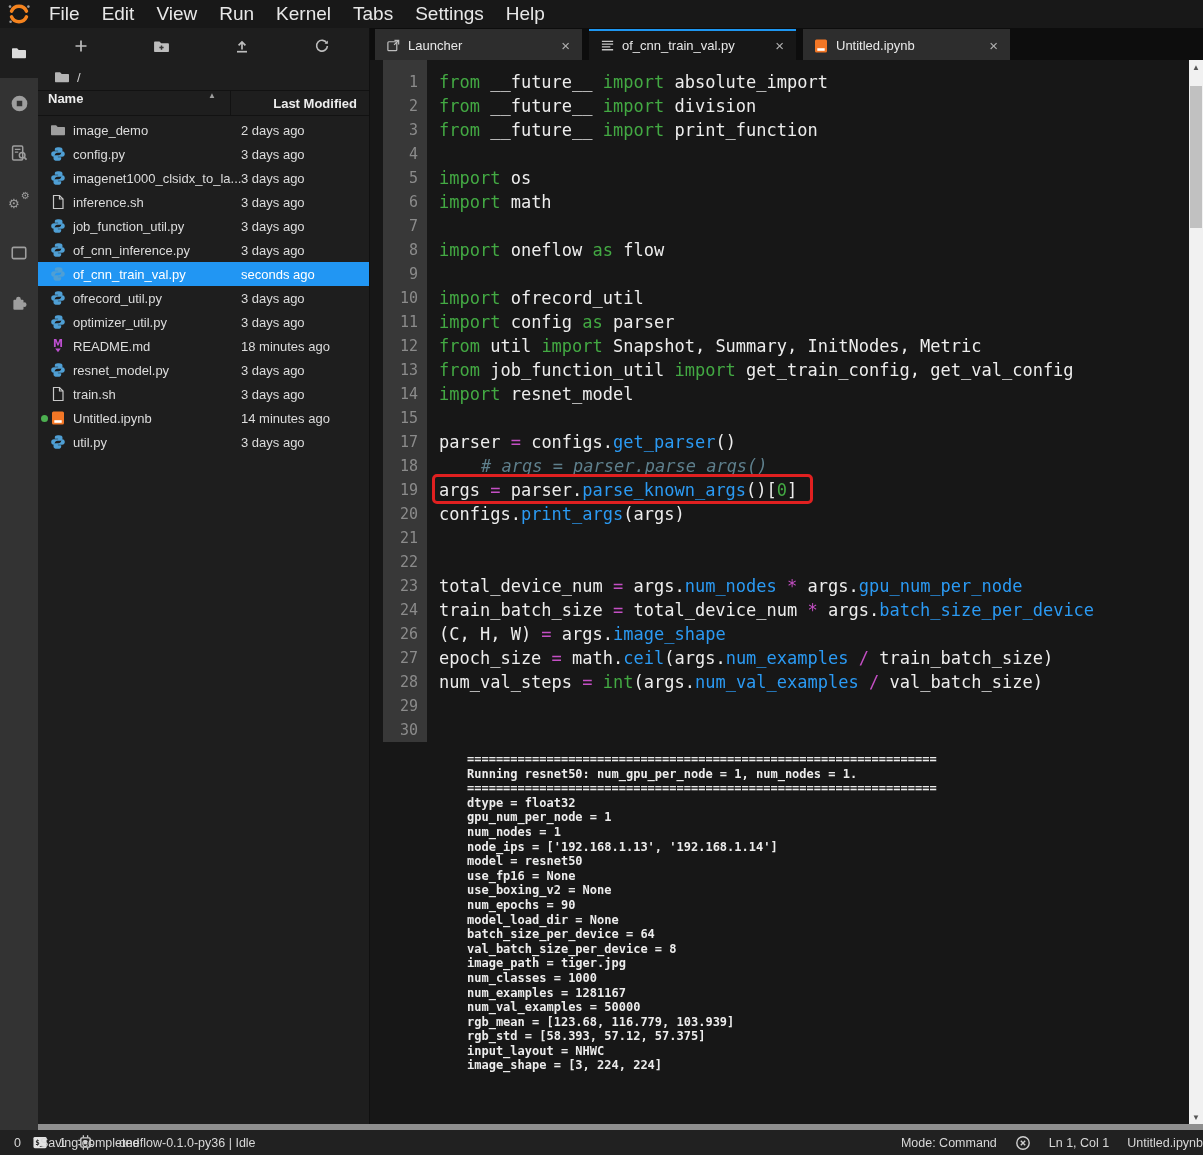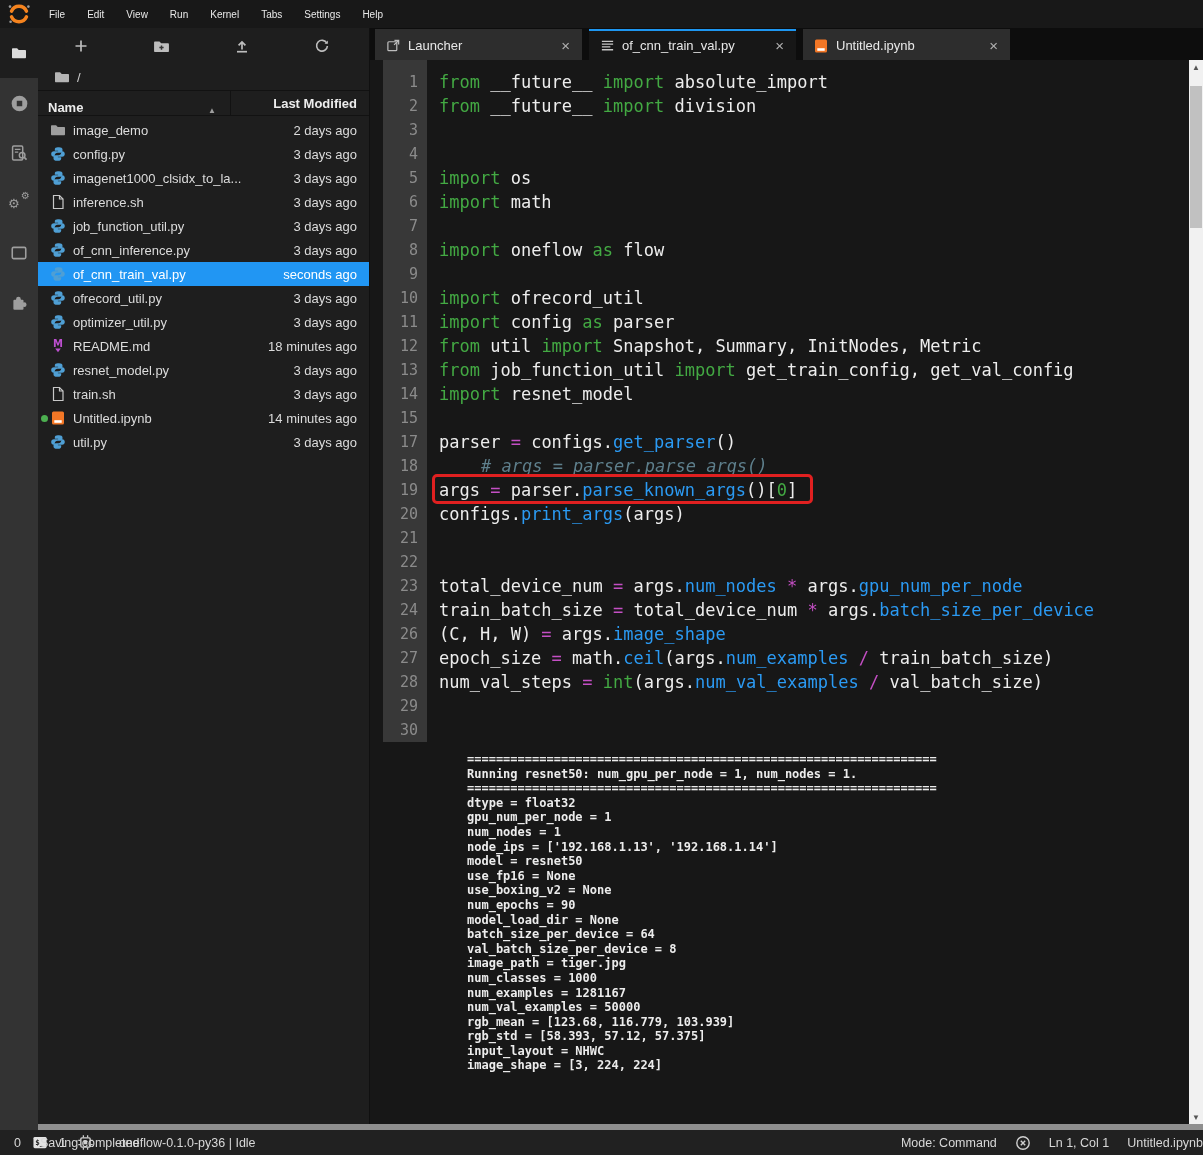--- a/index.html
+++ b/index.html
@@ -9,21 +9,21 @@
     background:#141414; font-family:"Liberation Sans", sans-serif;
     color:#e6e6e6; -webkit-font-smoothing:antialiased;
   }
   .icon { display:inline-flex; align-items:center; justify-content:center; flex:0 0 auto; }
   .icon svg { display:block; }
 
   
   #menubar { position:absolute; top:0; left:0; width:1203px; height:28px;
     background:#181818; display:flex; align-items:center; z-index:30; }
   #logo { width:38px; height:28px; display:flex; align-items:center; justify-content:center; }
-  .menu-item { padding:0 11px; font-size:10px; color:#e8e8e8; height:28px;
+  .menu-item { padding:0 11px; font-size:19px; color:#e8e8e8; height:28px;
     display:flex; align-items:center; cursor:default; }
 
   
   #activitybar { position:absolute; top:28px; left:0; width:38px; bottom:25px;
     background:#333333; display:flex; flex-direction:column; }
   .activity-item { height:50px; display:flex; align-items:center; justify-content:center; color:#9e9e9e; }
   .activity-item.active { background:#1e1e1e; color:#dcdcdc; }
   .gear-wrap { position:relative; width:20px; height:20px; font-family:"DejaVu Sans",sans-serif; }
   .gear-big { position:absolute; left:-1px; top:3px; font-size:13px; }
   .gear-small { position:absolute; right:-1px; top:-3px; font-size:10px; }
@@ -31,31 +31,31 @@
   
   #filepanel { position:absolute; top:28px; left:38px; width:332px; bottom:25px;
     background:#1e1e1e; border-right:1px solid #101010; display:flex; flex-direction:column; }
   #fb-toolbar { height:36px; display:flex; align-items:center; justify-content:space-between;
     padding:0 36px 0 32px; }
   .fb-tool { width:22px; height:22px; display:flex; align-items:center; justify-content:center; color:#bdbdbd; }
   #fb-breadcrumb { height:26px; display:flex; align-items:center; gap:7px; padding-left:16px;
     font-size:13px; color:#cfcfcf; }
   #fb-header { height:26px; display:flex; align-items:center; border-top:1px solid #121212;
     border-bottom:1px solid #121212; font-size:13px; font-weight:bold; color:#ededed; }
-  #fb-col-name { flex:1; display:flex; align-items:flex-end; padding-left:10px; height:100%;
+  #fb-col-name { flex:1; display:flex; align-items:flex-start; padding-left:10px; height:100%;
     border-right:1px solid #121212; }
   #fb-sort { margin-left:auto; margin-right:14px; font-size:8px; color:#9e9e9e; }
   #fb-col-mod { width:138px; text-align:right; padding-right:12px; }
   #fb-list { flex:1; overflow:hidden; padding-top:2px; }
   .fb-row { height:24px; display:flex; align-items:center; font-size:13px; color:#dcdcdc; }
   .fb-row .dot { width:12px; display:flex; align-items:center; justify-content:center; }
   .run-dot { width:7px; height:7px; border-radius:50%; background:#4caf50; }
   .fb-row .icon { width:16px; height:16px; margin-right:7px; }
   .fb-name { flex:1; white-space:nowrap; overflow:hidden; }
-  .fb-date { width:128px; text-align:right; padding-right:12px; white-space:nowrap; }
+  .fb-date { width:128px; text-align:left; padding-right:12px; white-space:nowrap; }
   .fb-row.selected { background:#2196f3; color:#ffffff; }
 
   
   #main { position:absolute; top:28px; left:370px; right:0; bottom:25px; background:#ffffff; }
   #tabbar { height:32px; display:flex; align-items:flex-end; padding-left:5px; background:#0d0d0d; }
   .tab { width:207px; height:31px; margin-right:7px; background:#2d2d2d; display:flex;
     align-items:center; padding:0 8px 0 10px; font-size:13px; color:#e8e8e8;
     border-top:2px solid transparent; }
   .tab.active { background:#171717; border-top:2px solid #1e96f0; }
   .tab .icon { width:16px; height:16px; margin-right:7px; color:#bdbdbd; }
@@ -422,20 +422,21 @@
         <div class="code-line">
           <span class="gutter-cell">1</span>
           <span class="code-text"><span class="tk-kw">from</span><span class="tk-tx"> __future__ </span><span class="tk-kw">import</span><span class="tk-tx"> absolute_import</span></span>
         </div>
         <div class="code-line">
           <span class="gutter-cell">2</span>
           <span class="code-text"><span class="tk-kw">from</span><span class="tk-tx"> __future__ </span><span class="tk-kw">import</span><span class="tk-tx"> division</span></span>
         </div>
         <div class="code-line">
           <span class="gutter-cell">3</span>
+          <span class="code-text"><span class="tk-kw">from</span><span class="tk-tx"> __future__ </span><span class="tk-kw">import</span><span class="tk-tx"> print_function</span></span>
         </div>
         <div class="code-line">
           <span class="gutter-cell">4</span>
           <span class="code-text"></span>
         </div>
         <div class="code-line">
           <span class="gutter-cell">5</span>
           <span class="code-text"><span class="tk-kw">import</span><span class="tk-tx"> os</span></span>
         </div>
         <div class="code-line">

